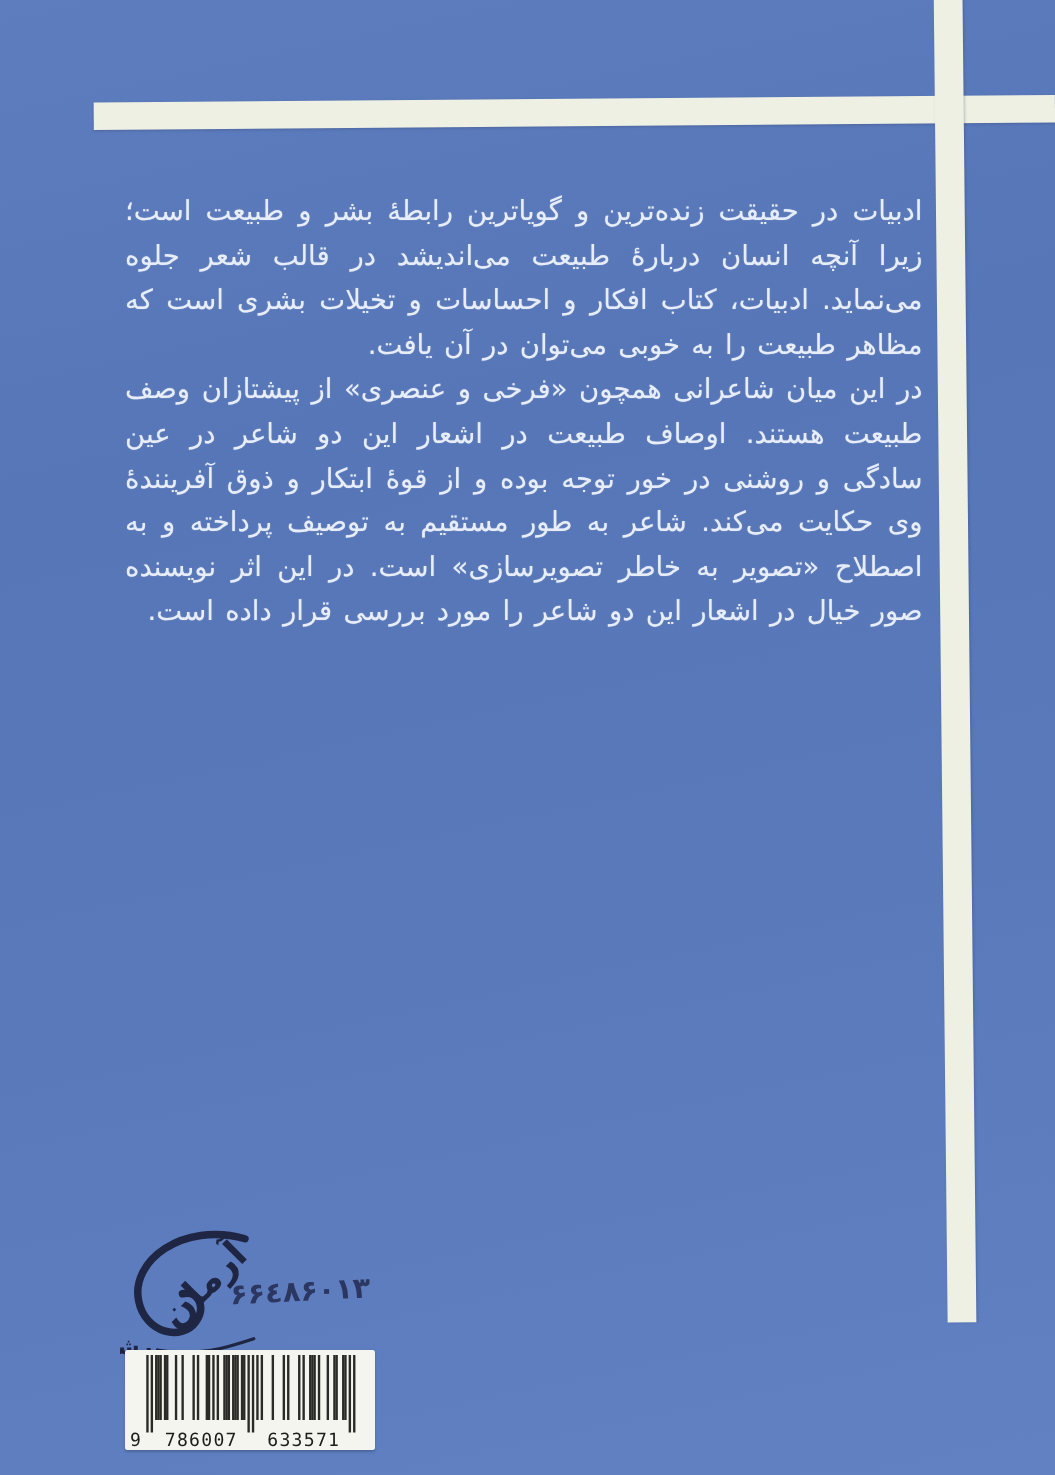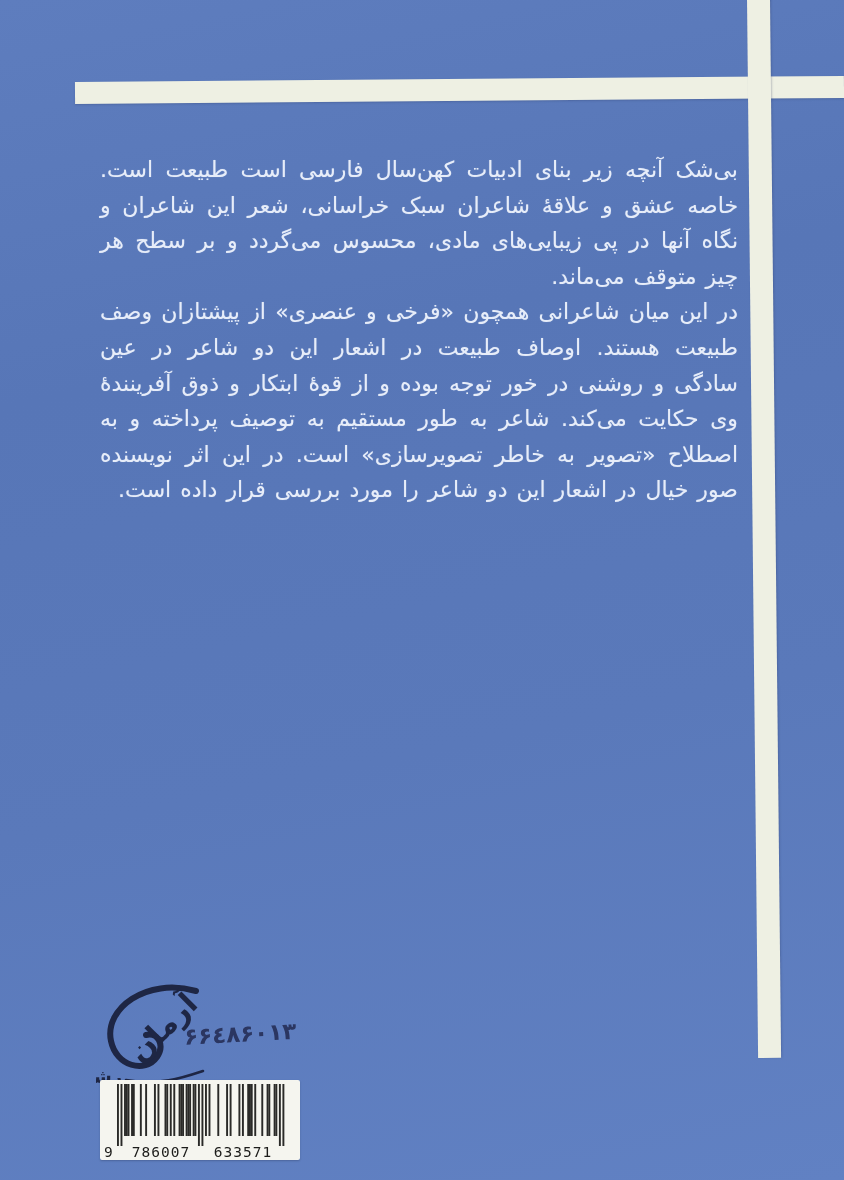--- a/index.html
+++ b/index.html
@@ -49,21 +49,21 @@
     font-size:14.5px;fill:#1c1c1a;letter-spacing:1px;
   }
 </style>
 </head>
 <body>
 
 <div class="h-line"></div>
 <div class="v-line"></div>
 
 <div class="blurb" dir="rtl">
-  <p>بی‌شک آنچه زیر بنای ادبیات کهن‌سال فارسی است طبیعت است. خاصه عشق و علاقهٔ شاعران سبک خراسانی، شعر این شاعران و نگاه آنها در پی زیبایی‌های مادی، محسوس می‌گردد و بر سطح هر چیز متوقف می‌ماند.</p>
+  <p>ادبیات در حقیقت زنده‌ترین و گویاترین رابطهٔ بشر و طبیعت است؛ زیرا آنچه انسان دربارهٔ طبیعت می‌اندیشد در قالب شعر جلوه می‌نماید. ادبیات، کتاب افکار و احساسات و تخیلات بشری است که مظاهر طبیعت را به خوبی می‌توان در آن یافت.</p>
   <p>در این میان شاعرانی همچون «فرخی و عنصری» از پیشتازان وصف طبیعت هستند. اوصاف طبیعت در اشعار این دو شاعر در عین سادگی و روشنی در خور توجه بوده و از قوهٔ ابتکار و ذوق آفرینندهٔ وی حکایت می‌کند. شاعر به طور مستقیم به توصیف پرداخته و به اصطلاح «تصویر به خاطر تصویرسازی» است. در این اثر نویسنده صور خیال در اشعار این دو شاعر را مورد بررسی قرار داده است.</p>
 </div>
 
 <div class="publisher-mark">
   <svg viewBox="0 0 195 112">
     <path d="M 100,12 C 50,-2 8,30 15,62 C 20,87 49,95 61,78 C 69,66 62,53 50,56" fill="none" stroke="#1e2644" stroke-width="6" stroke-linecap="round"></path>
     <path d="M 30,101 C 62,107 86,99 107,92" fill="none" stroke="#1e2644" stroke-width="2.6" stroke-linecap="round"></path>
     <text x="74" y="56" text-anchor="middle" transform="rotate(-45 74 56)" font-size="30" font-weight="bold" fill="#1e2644" direction="rtl">آرمان</text>
     <text x="26" y="104" font-size="18" font-weight="bold" fill="#1e2644" direction="rtl">رشد</text>
   </svg>

